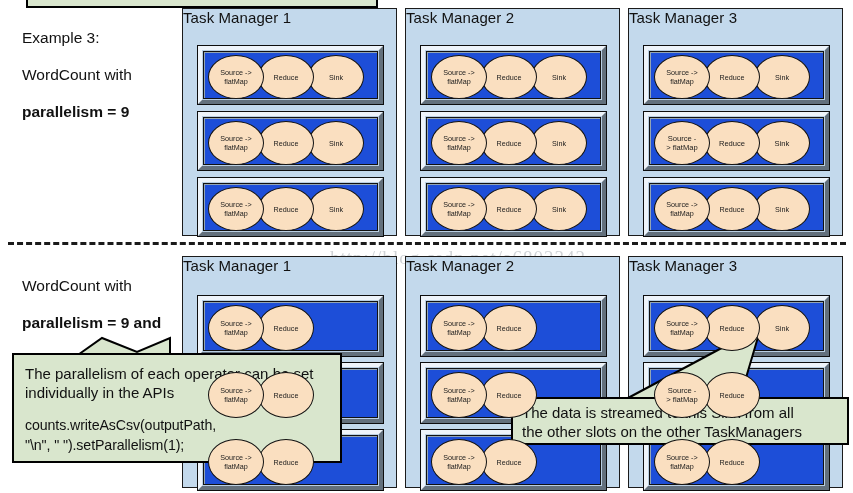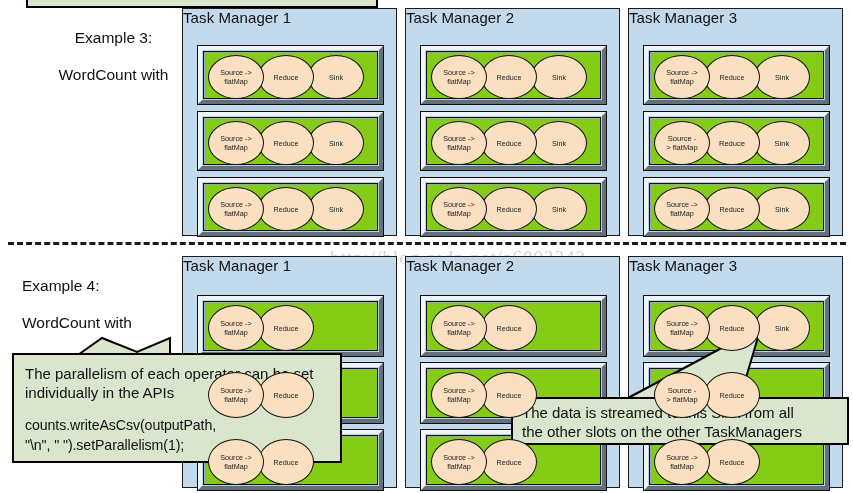--- a/index.html
+++ b/index.html
@@ -55,21 +55,21 @@
     position:absolute; left:0; top:0; width:100%; height:100%;
     border-top:4px solid #eef4fa;
     border-left:4px solid #eef4fa;
     border-right:4px solid #63707c;
     border-bottom:4px solid #63707c;
     pointer-events:none;
   }
   .slot .inner {
     position:absolute;
     left:5px; top:5px; right:5px; bottom:5px;
-    background:#84cc16;
+    background:#1d4ed8;
     border:1.4px solid #111;
   }
   .slot .inner::after{
     content:"";
     position:absolute; left:0; top:0; right:0; bottom:0;
     border-top:1px solid #93a5b4;
     border-left:1px solid #93a5b4;
     pointer-events:none;
   }
 
@@ -141,27 +141,27 @@
 </style>
 </head>
 <body>
 
 <div id="stage">
 
   <div class="abs top-green"></div>
 
   <div class="abs divider"></div>
 
-  <div class="abs example-label" style="left:36px; top:10px; width:155px;text-align:center;">
+  <div class="abs example-label" style="left:22px; top:10px; width:155px;">
     <div>Example 3:</div>
     <div>WordCount with</div>
+    <div class="b">parallelism = 9</div>
   </div>
 
   <div class="abs example-label" style="left:22px; top:258px; width:175px;">
-    <div>Example 4:</div>
     <div>WordCount with</div>
     <div class="b">parallelism = 9 and</div>
     <div class="b">sink parallelism = 1</div>
   </div>
 
   <div class="abs wm-url">http://blog.csdn.net/a6802342</div>
   <div class="abs wm-csdn">CSDN @离你壹</div>
 
   <div id="top-tms">
       <div class="abs tm-panel" style="left: 182px; top: 8px; width: 215px; height: 228px;">

